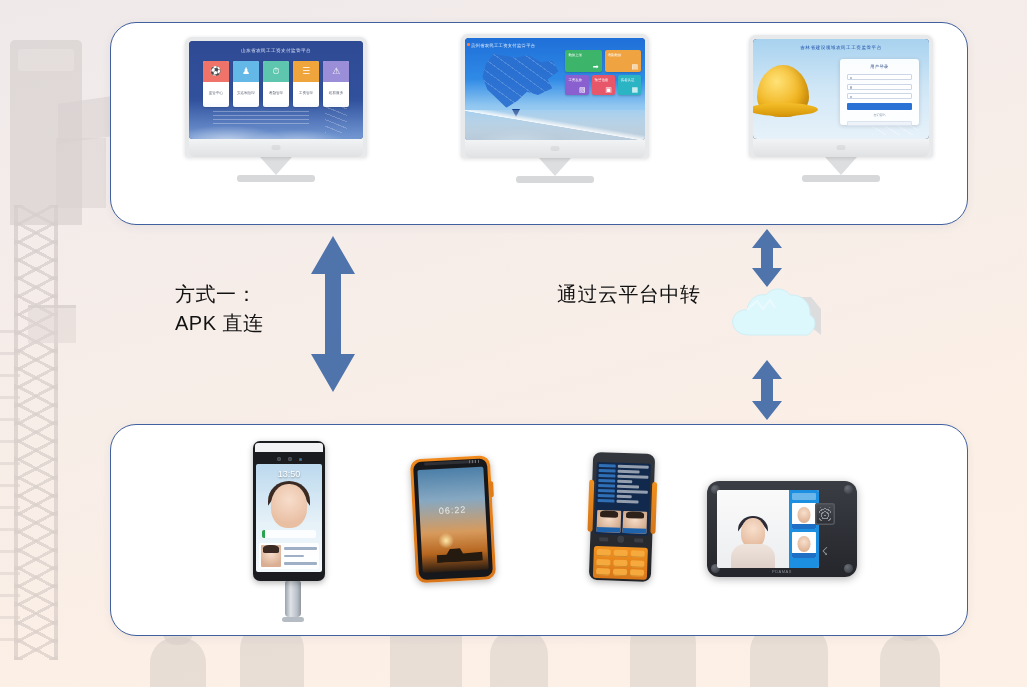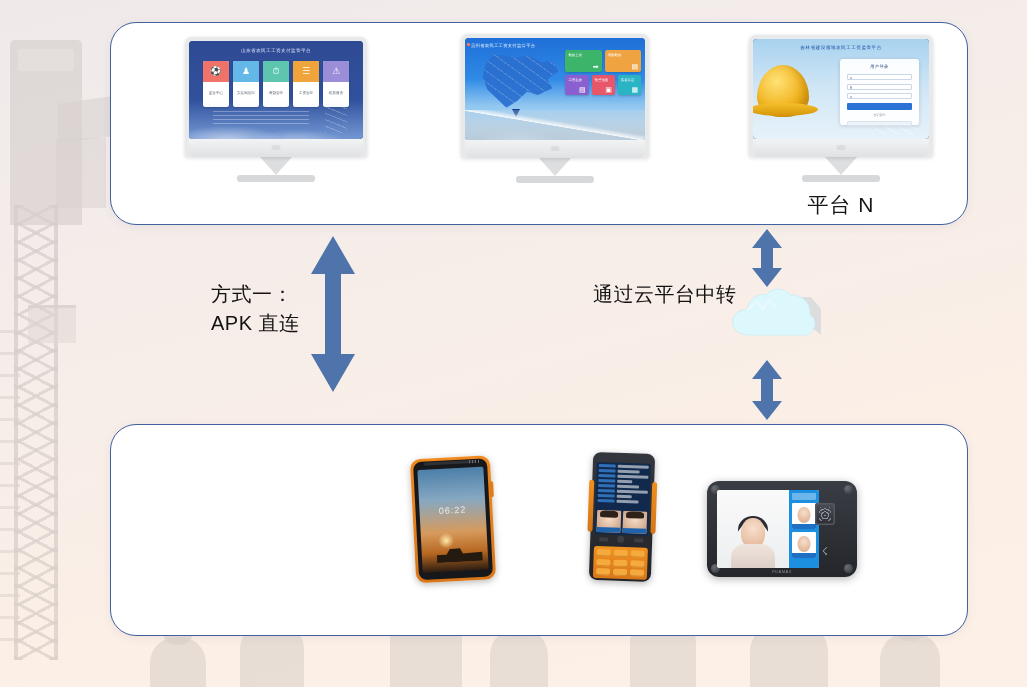--- a/index.html
+++ b/index.html
@@ -229,21 +229,20 @@
   .cloud { position: absolute; left: 727px; top: 283px; width: 96px; height: 62px; }
 
   
   .way-label {
     position: absolute;
     color: #121212;
     font-size: 20px;
     line-height: 1.45;
     white-space: nowrap;
     letter-spacing: .5px;
-    margin-left: 36px;
   }
   #way1 { left: 175px; top: 280px; }
   #way2 { left: 557px; top: 280px; }
 
   
   .device { position: absolute; }
 
   
   .ft-body {
     width: 72px; height: 140px; background: #1b1c20;
@@ -519,21 +518,20 @@
               <div class="s3-btn"></div>
               <div class="s3-sub">忘记密码</div>
               <div class="s3-bar"></div>
             </div>
           </div>
         </div>
         <div class="mon-chin"></div>
       </div>
       <div class="mon-neck"></div>
       <div class="mon-base"></div>
-      <div class="mon-label">平台 N</div>
     </div>
   </div>
 
   <div class="arrow" style="left:305px; top:234px;">
     <svg width="56" height="160" viewBox="0 0 56 160">
       <path d="M28 2 L50 40 L36 40 L36 120 L50 120 L28 158 L6 120 L20 120 L20 40 L6 40 Z" fill="#4f74ab"></path>
     </svg>
   </div>
 
   <div class="arrow" style="left:748px; top:228px;">
@@ -561,20 +559,46 @@
     <div>方式一：</div>
     <div>APK 直连</div>
   </div>
 
   <div class="way-label" id="way2">
     <div>通过云平台中转</div>
   </div>
 
   <div class="panel" id="panel-bottom">
 
+    <div class="device" style="left:142px; top:16px; width:80px;">
+      <div class="ft-body">
+        <div class="ft-strip"></div>
+        <div class="ft-cams">
+          <span class="ft-cam"></span>
+          <span class="ft-cam"></span>
+          <span class="ft-cam led"></span>
+        </div>
+        <div class="ft-screen">
+          <div class="ft-time">13:50</div>
+          <div class="ft-hair"></div>
+          <div class="ft-face"></div>
+          <div class="ft-greet"></div>
+          <div class="ft-info">
+            <div class="ft-thumb"></div>
+            <div class="ft-rows">
+              <div class="ft-row"></div>
+              <div class="ft-row s"></div>
+              <div class="ft-row"></div>
+            </div>
+          </div>
+        </div>
+      </div>
+      <div class="ft-pole"></div>
+      <div class="ft-foot"></div>
+    </div>
 
     <div class="device" style="left:302px; top:32px; width:90px; transform:rotate(-3deg);">
       <div class="rp-body">
         <div class="rp-inner"></div>
         <div class="rp-top"></div>
         <div class="rp-spk"></div>
         <div class="rp-side"></div>
         <div class="rp-screen">
           <div class="rp-sun"></div>
           <div class="rp-time">06:22</div>

